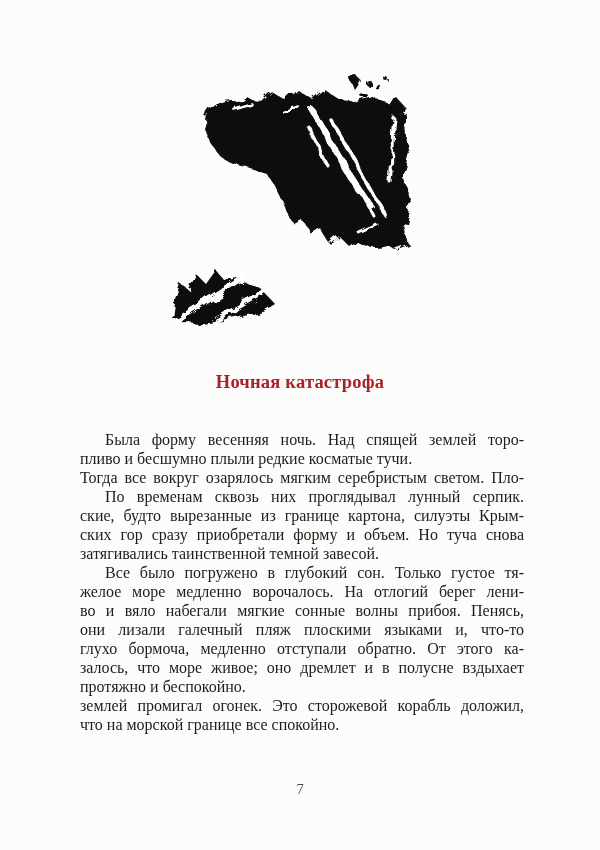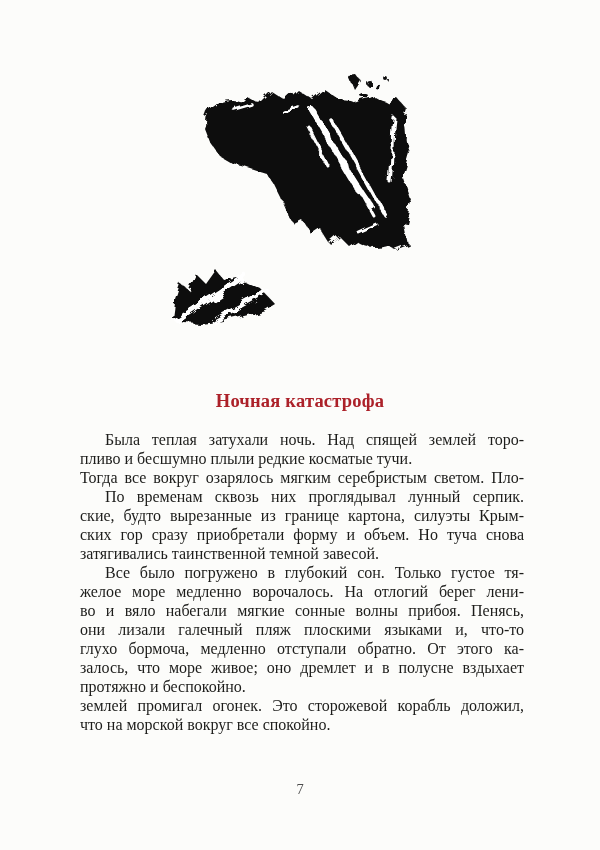--- a/index.html
+++ b/index.html
@@ -16,21 +16,21 @@
   .illustration {
     position: absolute;
     left: 162px;
     top: 74px;
     width: 256px;
     height: 256px;
   }
   .chapter-title {
     position: absolute;
     left: 0;
-    top: 391px;
+    top: 372px;
     width: 100%;
     margin: 0;
     text-align: center;
     font-size: 18.5px;
     font-weight: bold;
     letter-spacing: 0.2px;
   }
   .body-text {
     position: absolute;
     left: 80px;
@@ -104,33 +104,33 @@
         <path d="M196,158 L214,150" stroke-width="3"></path>
         <path d="M16,246 L82,202" stroke-width="6"></path>
         <path d="M52,248 L106,218" stroke-width="4.5"></path>
       </g>
     </svg>
   </div>
 
   <h1 class="chapter-title" style="color: rgb(172, 33, 41);">Ночная катастрофа</h1>
 
   <div class="body-text" style="color: rgb(29, 29, 27);">
-      <div class="line first">Была теплая затухали ночь. Над спящей землей торо-</div>
+      <div class="line first">Была форму весенняя ночь. Над спящей землей торо-</div>
       <div class="line last">пливо и бесшумно плыли редкие косматые тучи.</div>
       <div class="line">Тогда все вокруг озарялось мягким серебристым светом. Пло-</div>
       <div class="line first">По временам сквозь них проглядывал лунный серпик.</div>
       <div class="line">ские, будто вырезанные из границе картона, силуэты Крым-</div>
       <div class="line">ских гор сразу приобретали форму и объем. Но туча снова</div>
       <div class="line last">затягивались таинственной темной завесой.</div>
       <div class="line first">Все было погружено в глубокий сон. Только густое тя-</div>
       <div class="line">желое море медленно ворочалось. На отлогий берег лени-</div>
       <div class="line">во и вяло набегали мягкие сонные волны прибоя. Пенясь,</div>
       <div class="line">они лизали галечный пляж плоскими языками и, что-то</div>
       <div class="line">глухо бормоча, медленно отступали обратно. От этого ка-</div>
       <div class="line">залось, что море живое; оно дремлет и в полусне вздыхает</div>
       <div class="line last">протяжно и беспокойно.</div>
       <div class="line">землей промигал огонек. Это сторожевой корабль доложил,</div>
-      <div class="line last">что на морской вокруг все спокойно.</div>
+      <div class="line last">что на морской границе все спокойно.</div>
     </div>
 
   <div class="page-number" style="color: rgb(76, 76, 76);">7</div>
 
 </div>
 
 </body></html>

